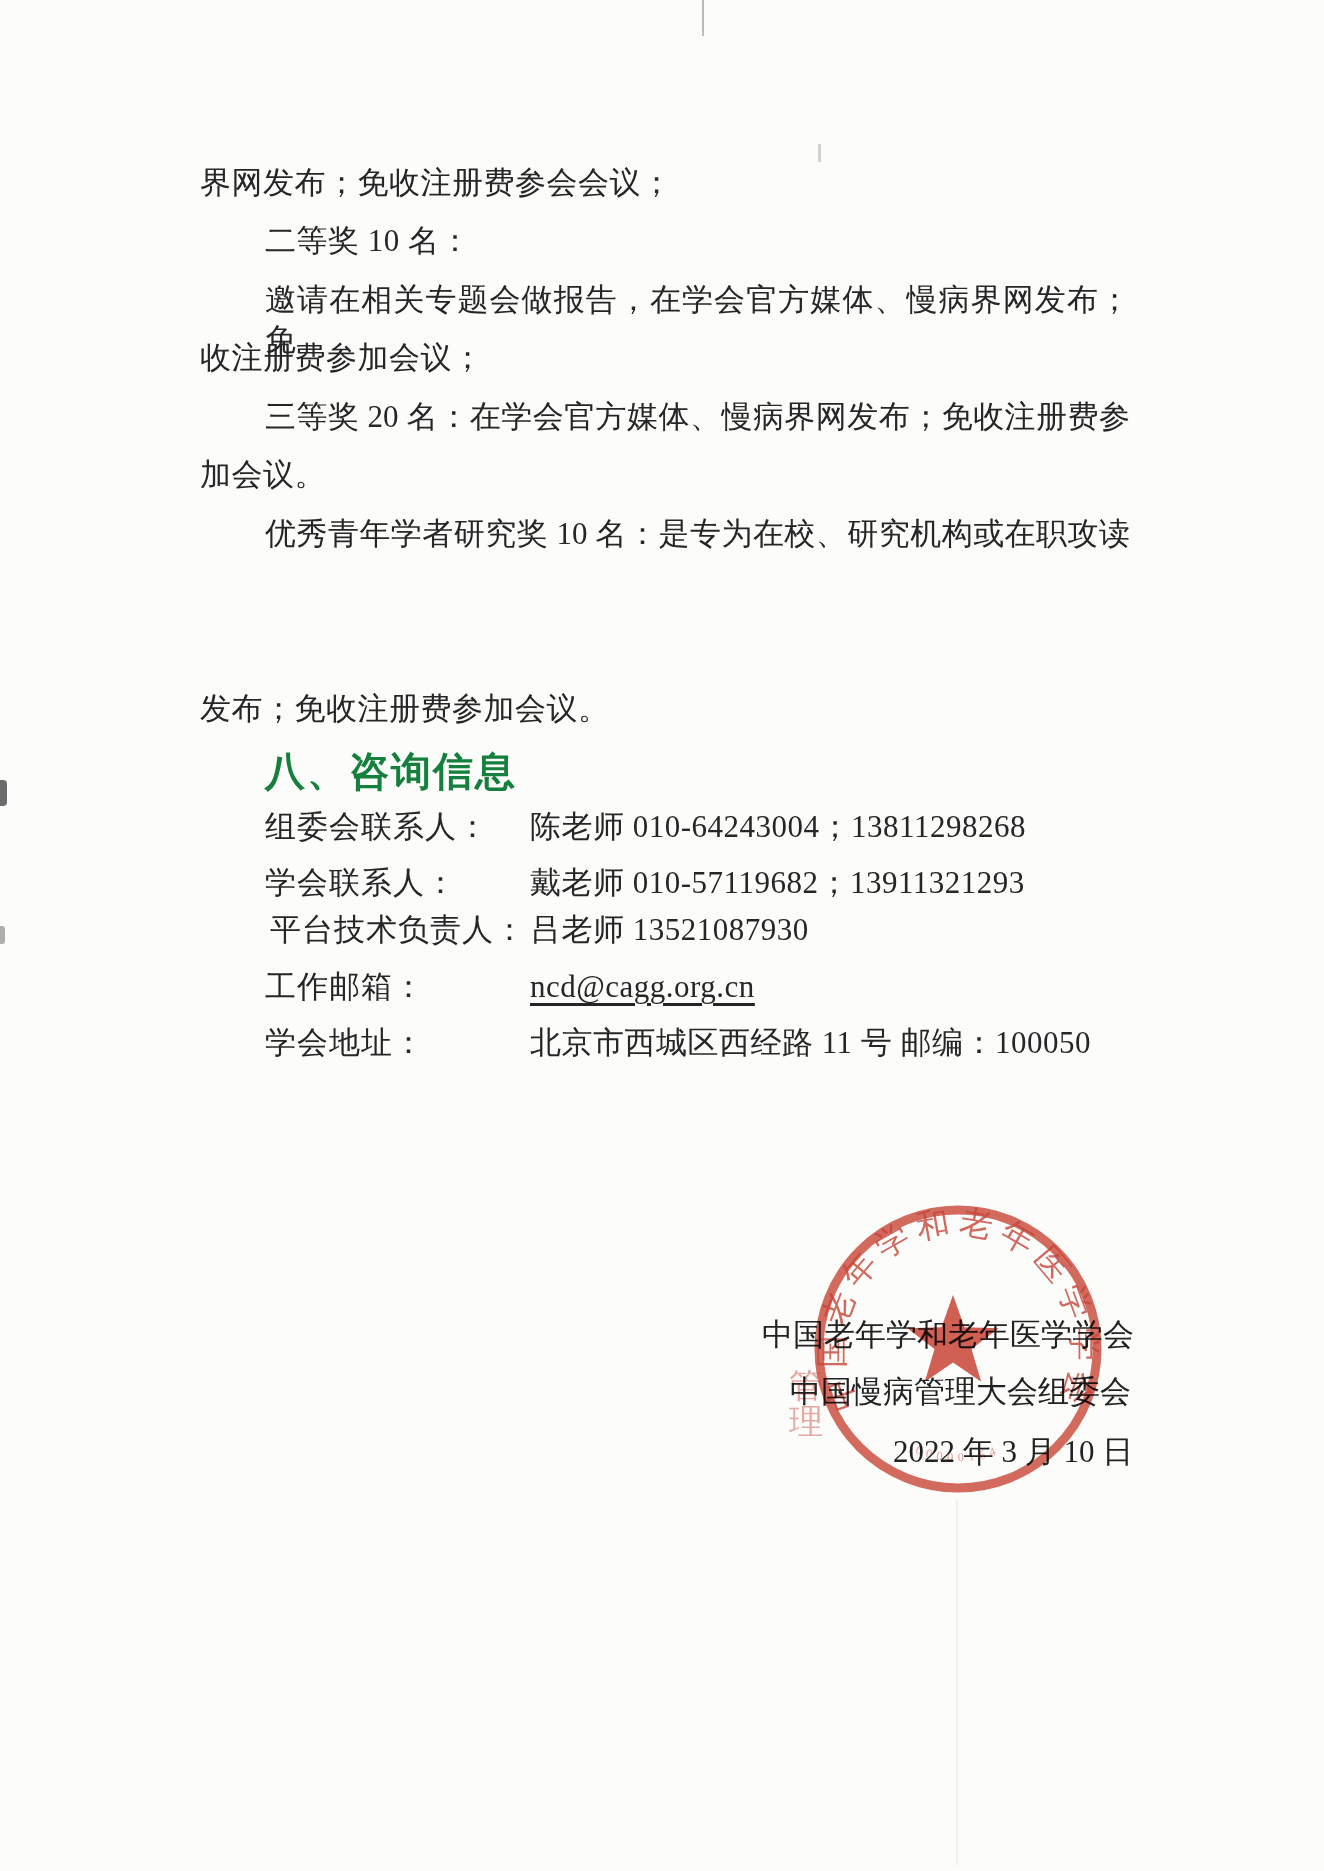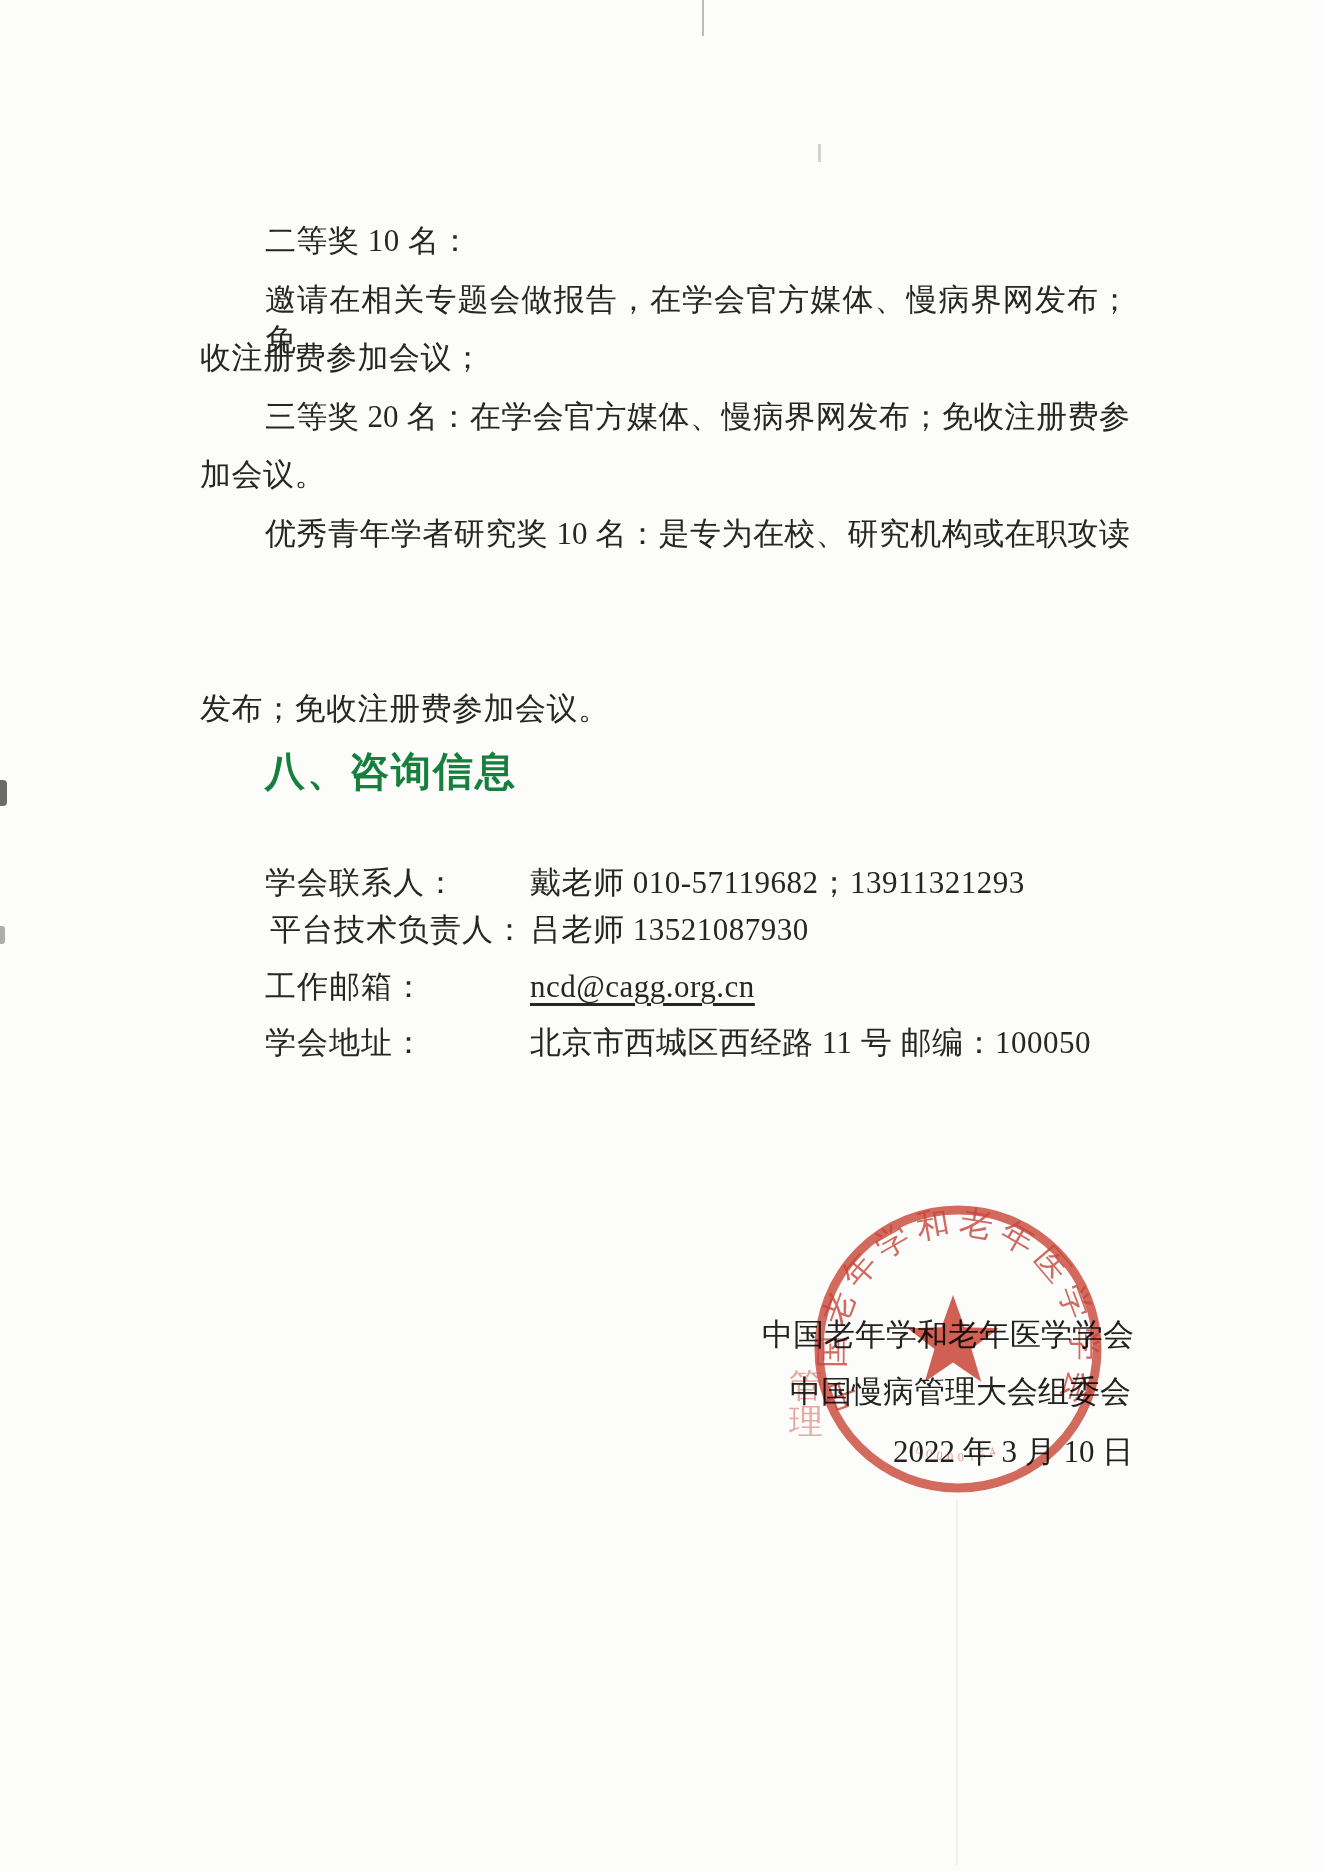--- a/index.html
+++ b/index.html
@@ -37,30 +37,34 @@
   .underline{text-decoration:underline;text-underline-offset:6px;}
   .sig{position:absolute;font-size:31px;line-height:40px;white-space:nowrap;color:#222;}
   #seal-svg{position:absolute;left:788px;top:1185px;mix-blend-mode:multiply;z-index:5;}
   .artifact{position:absolute;z-index:1;}
 </style>
 </head>
 <body>
 
 <div id="page">
 
+  <div class="tline" style="left:200px;top:163px;">界网发布；免收注册费参会会议；</div>
   <div class="tline" style="left:265px;top:221px;">二等奖 10 名：</div>
   <div class="tline" style="left:200px;top:338px;">收注册费参加会议；</div>
   <div class="tline just" style="left:265px;top:280px;width:865px;">邀请在相关专题会做报告，在学会官方媒体、慢病界网发布；免</div>
   <div class="tline just" style="left:265px;top:397px;width:865px;">三等奖 20 名：在学会官方媒体、慢病界网发布；免收注册费参</div>
   <div class="tline" style="left:200px;top:455px;">加会议。</div>
   <div class="tline just" style="left:265px;top:514px;width:865px;">优秀青年学者研究奖 10 名：是专为在校、研究机构或在职攻读</div>
   <div class="tline" style="left:200px;top:689px;">发布；免收注册费参加会议。</div>
 
   <div class="tline heading" style="left:265px;top:751px;">八、咨询信息</div>
 
+  <div class="crow" style="top:807px;">
+    <span class="clabel">组委会联系人：</span><span class="cvalue">陈老师 010-64243004；13811298268</span>
+  </div>
   <div class="crow" style="top:863px;">
     <span class="clabel">学会联系人：</span><span class="cvalue">戴老师 010-57119682；13911321293</span>
   </div>
   <div class="crow" style="top:910px;left:270px;">
     <span class="clabel" style="width:260px;">平台技术负责人：</span><span class="cvalue">吕老师 13521087930</span>
   </div>
   <div class="crow" style="top:967px;">
     <span class="clabel">工作邮箱：</span><span class="cvalue underline">ncd@cagg.org.cn</span>
   </div>
   <div class="crow" style="top:1023px;">

